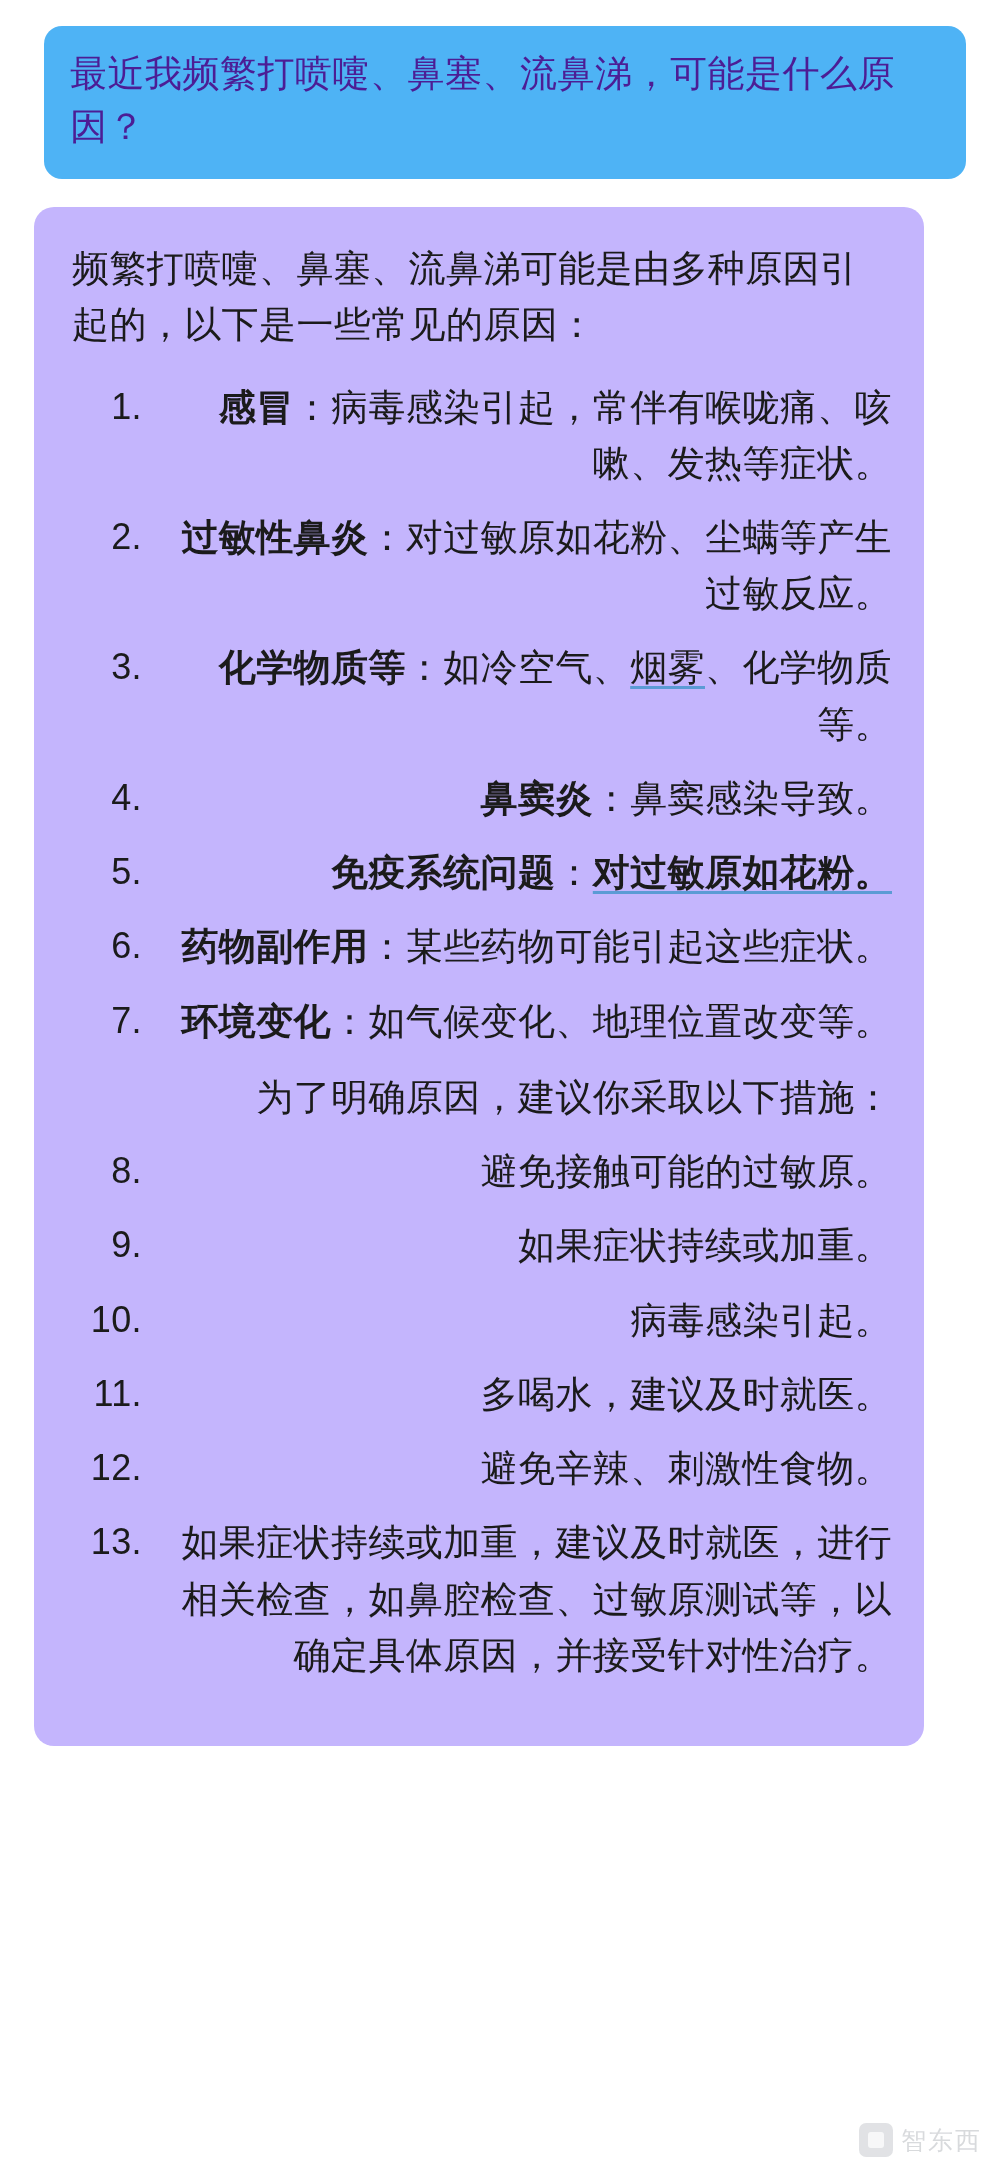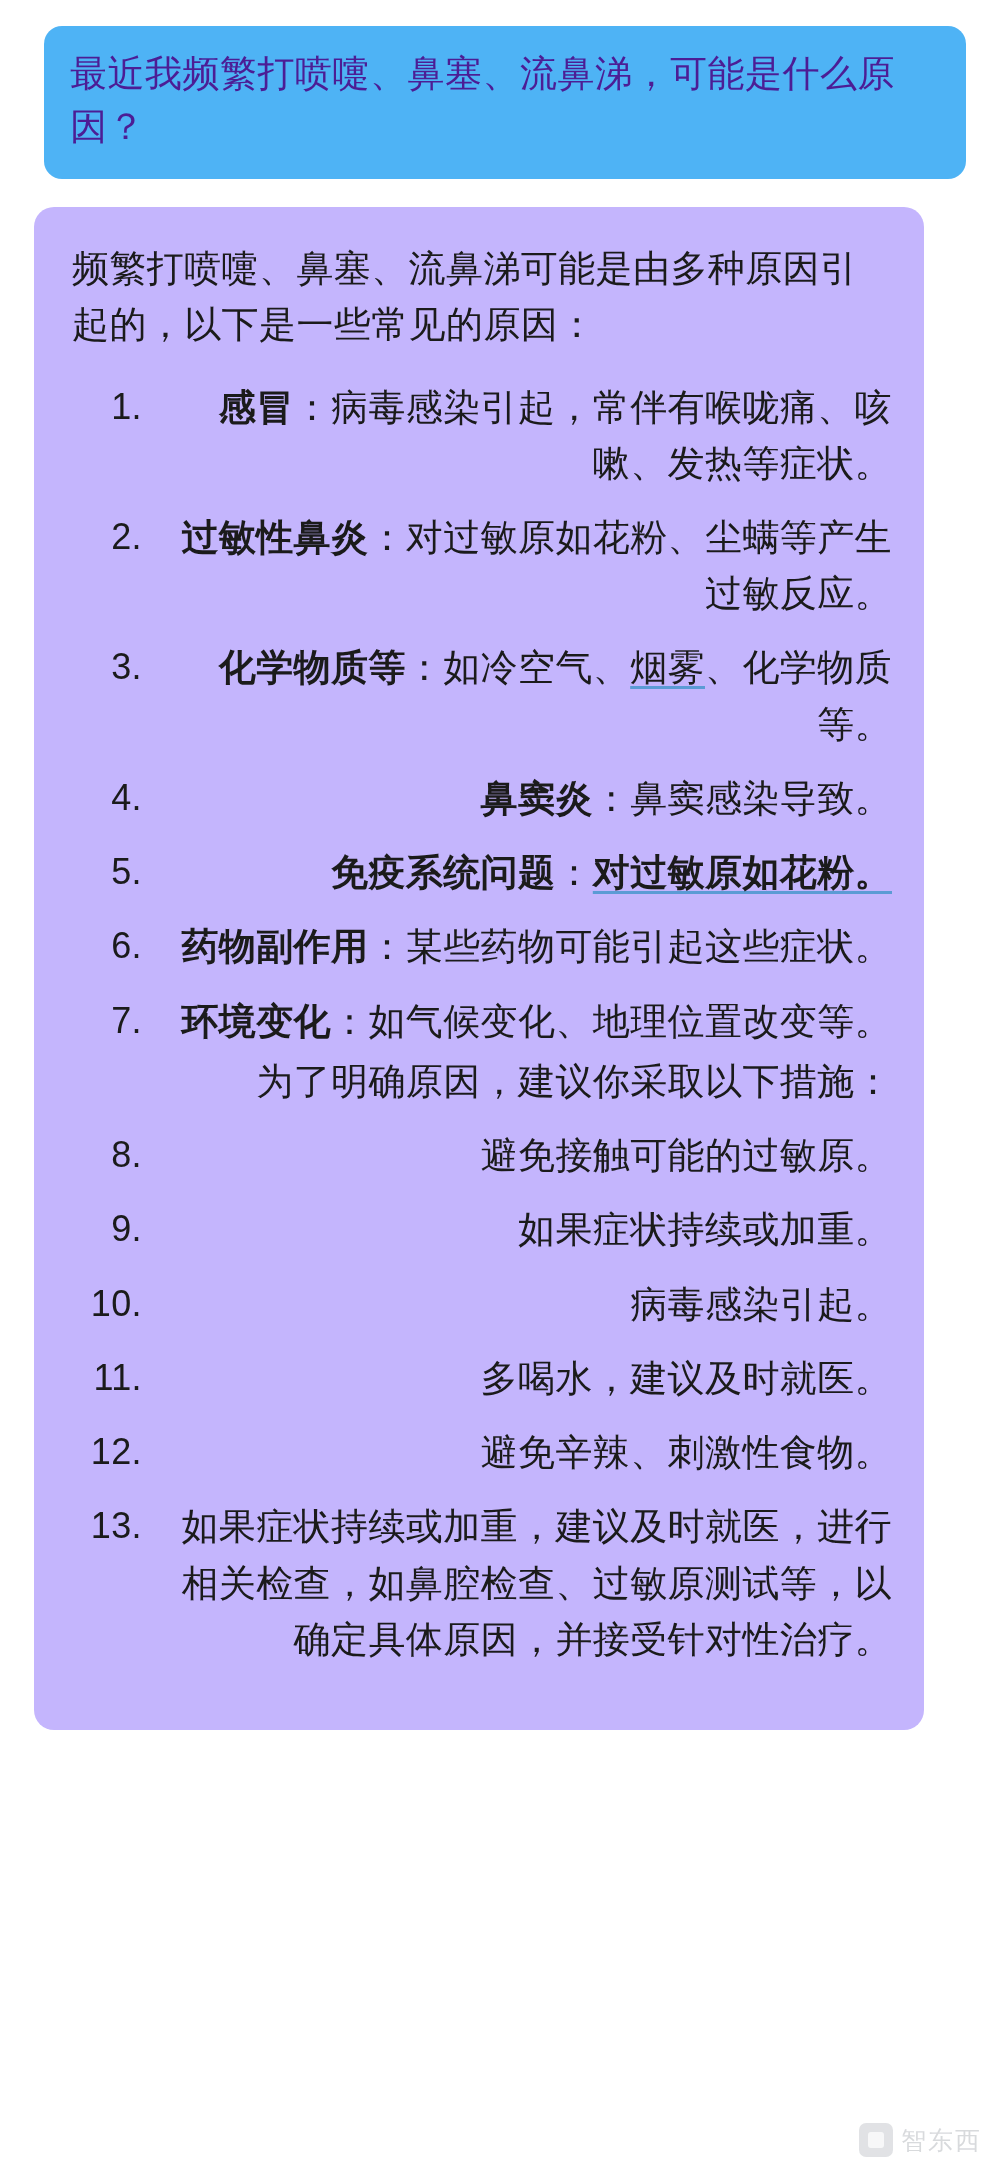--- a/index.html
+++ b/index.html
@@ -96,21 +96,21 @@
     font-weight: 700;
   }
   .underlined {
     text-decoration: underline;
     text-decoration-color: #5b9bd5;
     text-decoration-thickness: 3px;
     text-underline-offset: 6px;
   }
   .sub-note {
     display: block;
-    margin-top: 4px;
+    margin-top: 20px;
   }
 
   
   .watermark {
     position: absolute;
     right: 18px;
     bottom: 14px;
     display: flex;
     align-items: center;
     gap: 8px;

